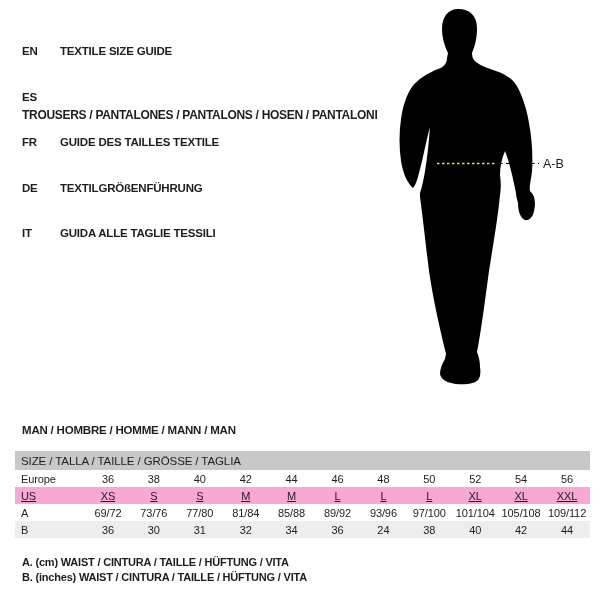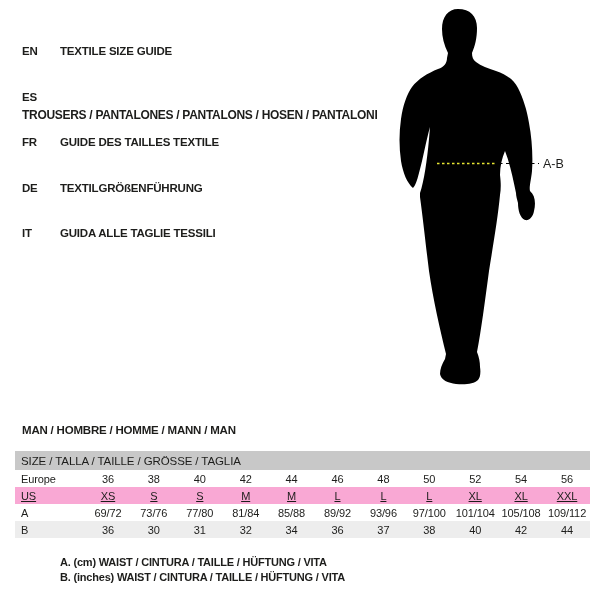--- a/index.html
+++ b/index.html
@@ -31,21 +31,21 @@
 
   
   #size-table-wrap { left:15px; top:451px; width:575px; }
   table { border-collapse:collapse; table-layout:fixed; width:575px; font-size:11px; letter-spacing:-0.1px; }
   col.label-col { width:70px; }
   td { height:17px; padding:0; text-align:center; vertical-align:middle; }
   tr.header-row td { height:19px; text-align:left; padding-left:6px; font-size:11.5px; }
   td.row-label { text-align:left; padding-left:6px; }
 
   
-  #footnotes { left:22px; top:555px; font-weight:bold; font-size:11px; line-height:15.2px; letter-spacing:-0.2px;margin-left:38px; }
+  #footnotes { left:22px; top:555px; font-weight:bold; font-size:11px; line-height:15.2px; letter-spacing:-0.2px; }
 </style>
 </head>
 <body>
 
 <div id="lang-block" class="abs">
   <div class="lang-row">
     <span class="lang-code">EN</span>
     <span class="lang-label">TEXTILE SIZE GUIDE</span>
   </div>
   <div class="lang-row">
@@ -179,21 +179,21 @@
         <td>109/112</td>
       </tr>
       <tr style="background-color: rgb(237, 237, 237);">
         <td class="row-label">B</td>
         <td>36</td>
         <td>30</td>
         <td>31</td>
         <td>32</td>
         <td>34</td>
         <td>36</td>
-        <td>37</td>
+        <td>24</td>
         <td>38</td>
         <td>40</td>
         <td>42</td>
         <td>44</td>
       </tr>
     </tbody>
   </table>
 </div>
 
 <div id="footnotes" class="abs">

